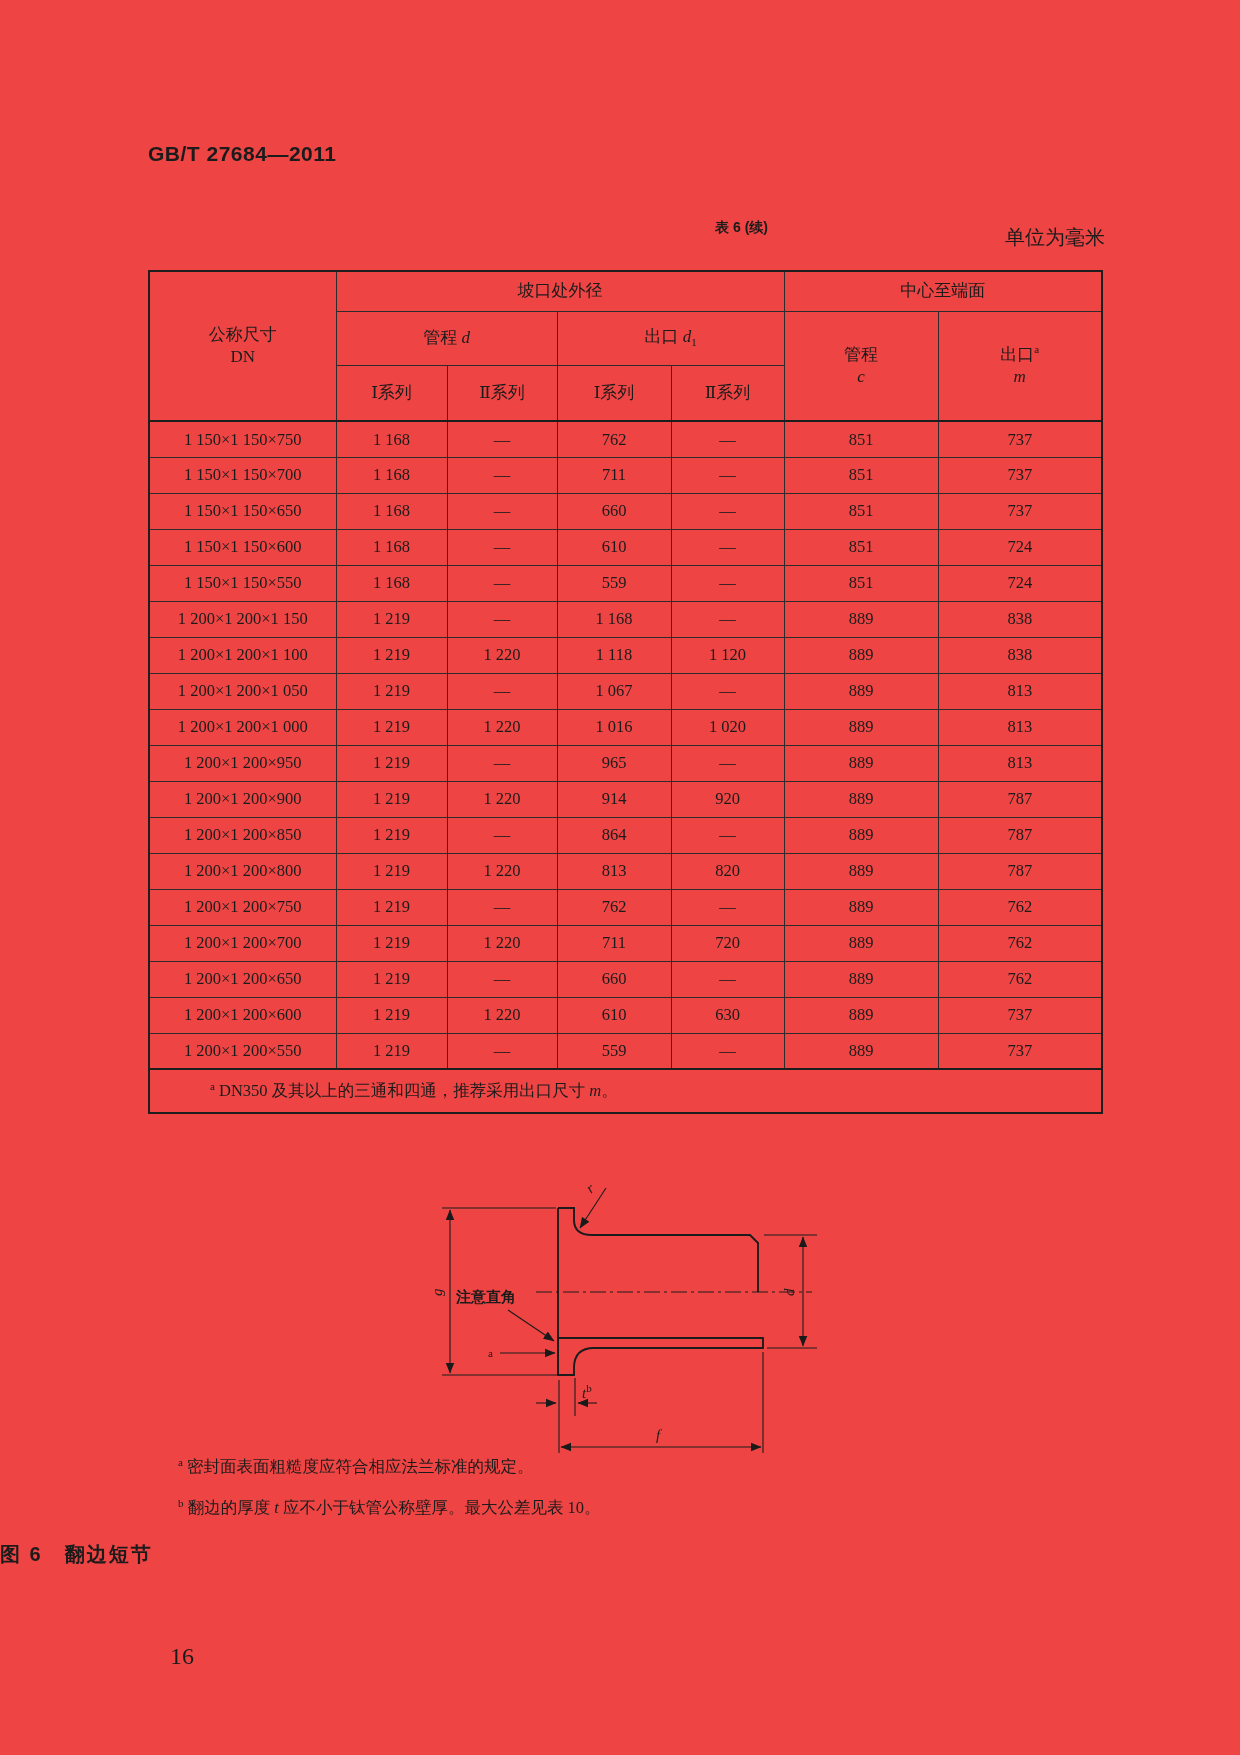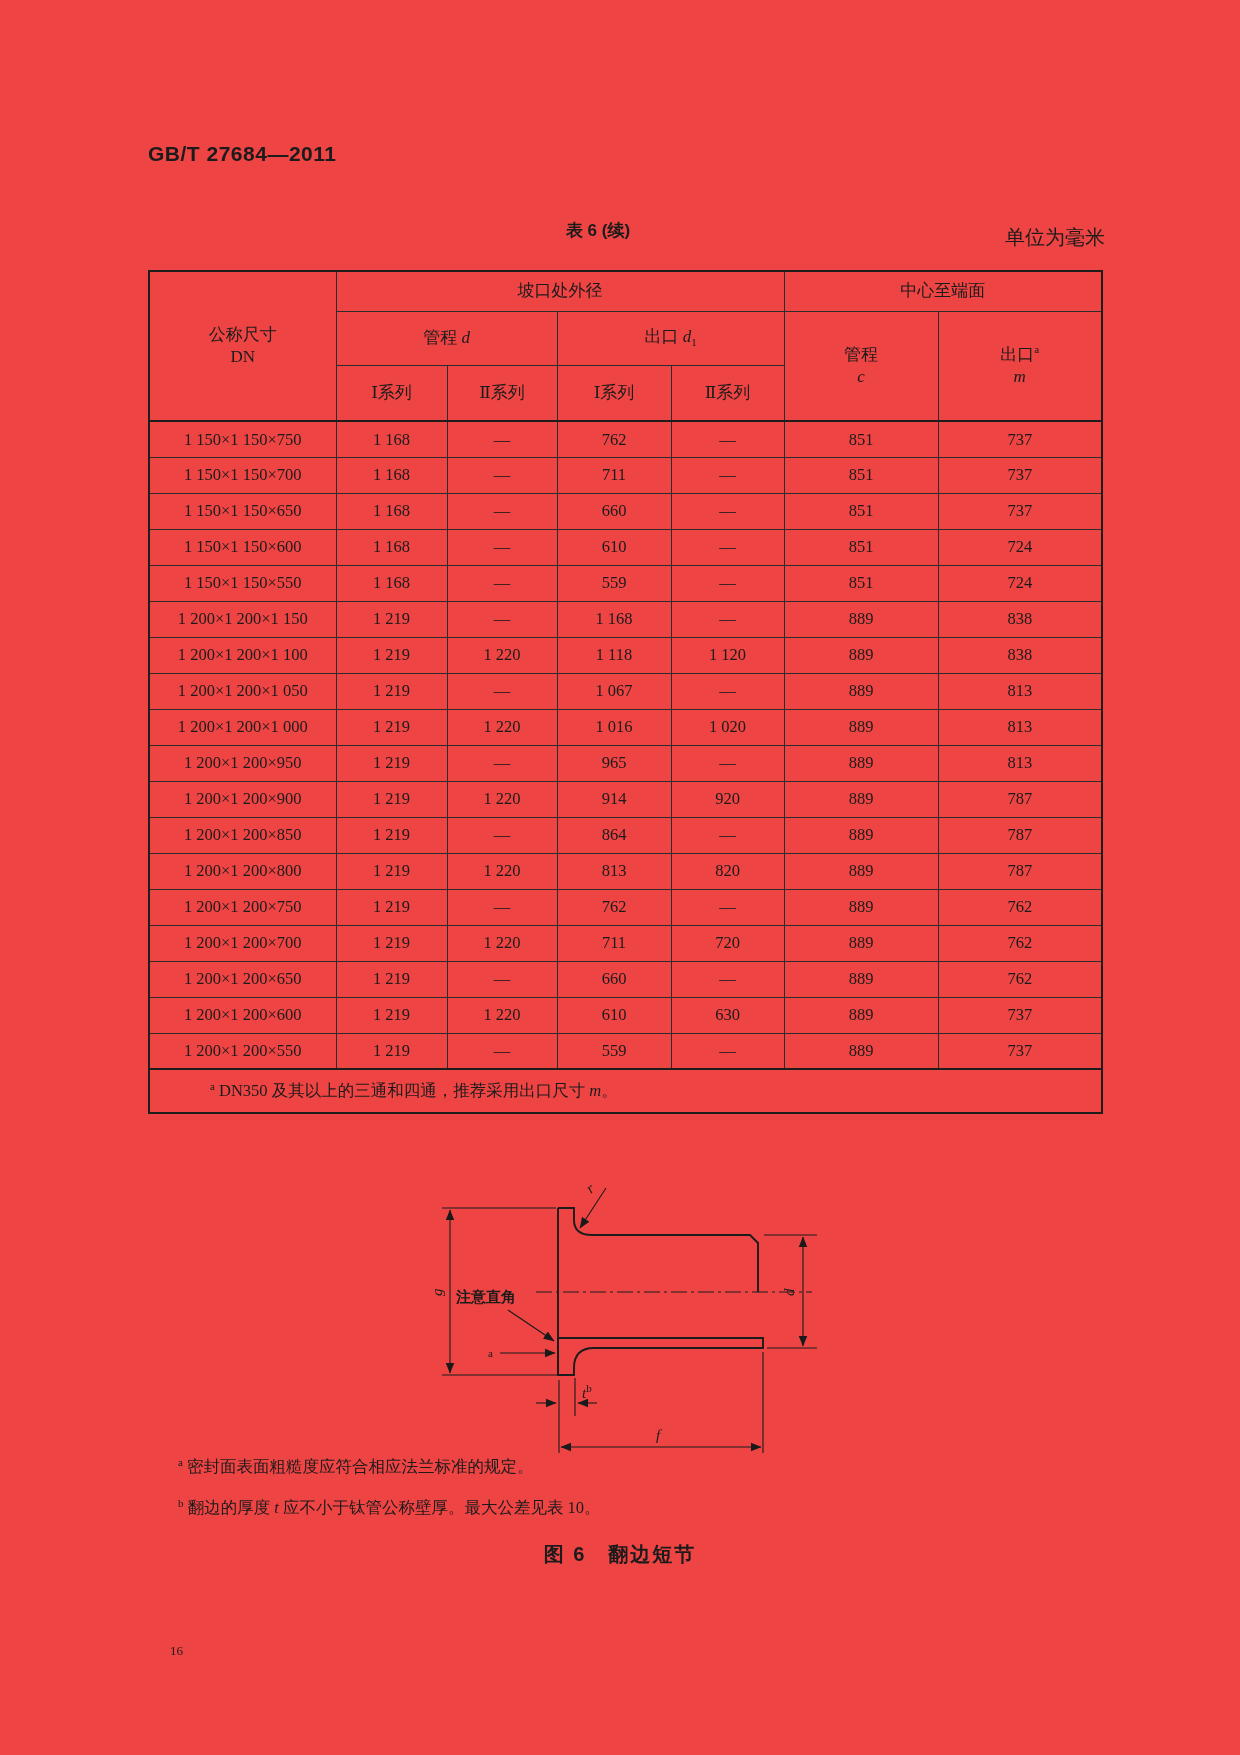--- a/index.html
+++ b/index.html
@@ -1,21 +1,21 @@
 <!DOCTYPE html>
 <html><head>
 <meta charset="utf-8">
 <style>
   html,body{margin:0;padding:0;background:#e8e8e8}
   .page{position:relative;width:1240px;height:1755px;background:#ef4444;overflow:hidden;
         font-family:"Liberation Serif","DejaVu Serif",serif;color:#1b1b1b}
   .doc-number{position:absolute;left:148px;top:142px;font-family:"Liberation Sans","DejaVu Sans",sans-serif;
               font-weight:bold;font-size:21px;letter-spacing:.5px}
-  .table-title{position:absolute;left:428px;top:219px;width:340px;text-align:center;
-               font-family:"Liberation Sans","DejaVu Sans",sans-serif;font-weight:bold;font-size:17px}
+  .table-title{position:absolute;left:428px;top:219px;width:340px;text-align:right;
+               font-family:"Liberation Sans","DejaVu Sans",sans-serif;font-weight:bold;font-size:14px}
   .unit-note{position:absolute;left:895px;top:224px;width:210px;text-align:right;font-size:20px}
 
   table.dims{position:absolute;left:148px;top:270px;width:953px;border-collapse:collapse;
              table-layout:fixed;border:2.6px solid #1d1d1d}
   .dims td{border:1.4px solid #2c2c2c;text-align:center;vertical-align:middle;
            font-size:16.5px;padding:0;line-height:1.3}
   .dims thead td{font-size:17px}
   .dims thead tr:nth-child(1){height:40px}
   .dims thead tr:nth-child(2){height:54px}
   .dims thead tr:nth-child(3){height:56px}
@@ -30,23 +30,23 @@
   .fig .part{fill:none;stroke:#1c1c1c;stroke-width:1.9;stroke-linejoin:miter}
   .fig .dim{stroke:#1c1c1c;stroke-width:1.1;fill:none}
   .fig .cl{stroke:#1c1c1c;stroke-width:1;stroke-dasharray:16 4 3 4}
   .fig text{font-size:15px;fill:#1b1b1b;font-family:"Liberation Serif","DejaVu Serif",serif}
   .fig .cjk{font-family:"Liberation Sans","DejaVu Sans",sans-serif;font-weight:bold;font-size:15px}
   .fig .sm{font-size:11px}
 
   .fig-fn{position:absolute;left:178px;font-size:16.5px;white-space:nowrap}
   .fn-a{top:1456px}
   .fn-b{top:1497px}
-  .fig-caption{position:absolute;left:0;top:1541px;width:1240px;text-align:center;
+  .fig-caption{position:absolute;left:0;top:1541px;width:1240px;text-align:left;
                font-family:"Liberation Sans","DejaVu Sans",sans-serif;font-weight:bold;font-size:20px;letter-spacing:2px}
-  .page-number{position:absolute;left:170px;top:1643px;font-size:13px}
+  .page-number{position:absolute;left:170px;top:1643px;font-size:24px}
 </style>
 </head>
 <body>
 
 <div class="page">
 
   <div class="doc-number">GB/T 27684—2011</div>
   <div class="table-title">表 6 (续)</div>
   <div class="unit-note">单位为毫米</div>
 

